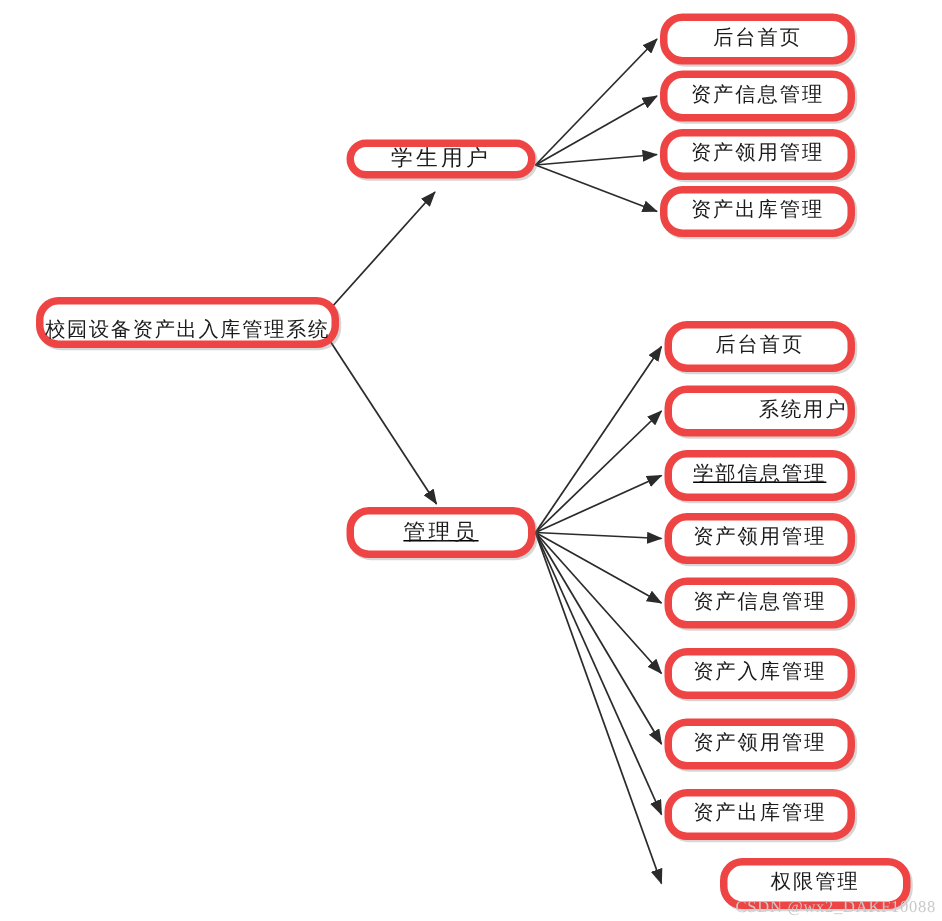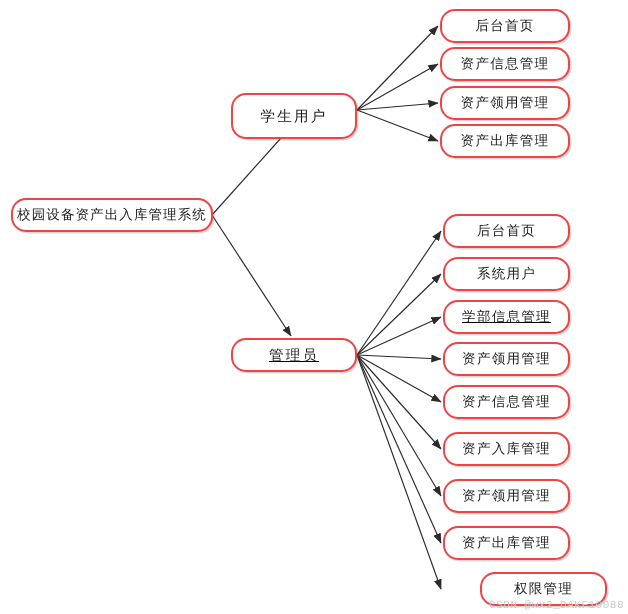--- a/index.html
+++ b/index.html
@@ -23,21 +23,21 @@
     left: 0;
     top: 0;
     width: 628px;
     height: 614px;
     pointer-events: none;
   }
   .node {
     position: absolute;
     box-sizing: border-box;
     background: #ffffff;
-    border: 2px solid #ef4444;
+    border: 5px solid #ef4444;
     border-radius: 15px;
     display: flex;
     align-items: center;
     justify-content: center;
     box-shadow: 1.5px 1.5px 0 rgba(120,120,120,0.30);
     z-index: 2;
   }
   .node-label {
     color: #1b1b1b;
     font-size: 14px;
@@ -55,21 +55,21 @@
     letter-spacing: 2.2px;
   }
   .node.leaf .node-label {
     font-size: 13.5px;
     letter-spacing: 1.3px;
   }
   #watermark {
     position: absolute;
     right: 4px;
     bottom: 3px;
-    font-family: Liberation Mono, monospace;
+    font-family: Liberation Serif, serif;
     font-size: 11px;
     letter-spacing: 0.5px;
     color: #c9c9c9;
     white-space: nowrap;
     z-index: 3;
     user-select: none;
   }
 </style>
 </head>
 <body>
@@ -95,45 +95,45 @@
         <line x1="357" y1="355" x2="441" y2="359" stroke="#2b2b2b" stroke-width="1.15" marker-end="url(#arrowhead)"></line>
         <line x1="357" y1="355" x2="441" y2="402" stroke="#2b2b2b" stroke-width="1.15" marker-end="url(#arrowhead)"></line>
         <line x1="357" y1="355" x2="441" y2="449" stroke="#2b2b2b" stroke-width="1.15" marker-end="url(#arrowhead)"></line>
         <line x1="357" y1="355" x2="441" y2="496" stroke="#2b2b2b" stroke-width="1.15" marker-end="url(#arrowhead)"></line>
         <line x1="357" y1="355" x2="441" y2="543" stroke="#2b2b2b" stroke-width="1.15" marker-end="url(#arrowhead)"></line>
         <line x1="357" y1="355" x2="441" y2="589" stroke="#2b2b2b" stroke-width="1.15" marker-end="url(#arrowhead)"></line>
       </g>
   </svg>
 
   <div id="nodes-layer">
-      <div class="node root" style="left: 11px; top: 198px; width: 202px; height: 34px;">
+      <div class="node root" style="left: 24px; top: 198px; width: 202px; height: 34px; align-items: flex-end;">
         <span class="node-label">校园设备资产出入库管理系统</span>
       </div>
-      <div class="node role" style="left: 231px; top: 93px; width: 126px; height: 46px;">
+      <div class="node role" style="left: 231px; top: 93px; width: 126px; height: 26px;">
         <span class="node-label">学生用户</span>
       </div>
       <div class="node leaf" style="left: 440px; top: 9px; width: 130px; height: 34px;">
         <span class="node-label">后台首页</span>
       </div>
       <div class="node leaf" style="left: 440px; top: 47px; width: 130px; height: 34px;">
         <span class="node-label">资产信息管理</span>
       </div>
       <div class="node leaf" style="left: 440px; top: 86px; width: 130px; height: 34px;">
         <span class="node-label">资产领用管理</span>
       </div>
       <div class="node leaf" style="left: 440px; top: 124px; width: 130px; height: 34px;">
         <span class="node-label">资产出库管理</span>
       </div>
       <div class="node role" style="left: 231px; top: 338px; width: 126px; height: 34px; text-decoration: underline;">
         <span class="node-label">管理员</span>
       </div>
       <div class="node leaf" style="left: 443px; top: 214px; width: 127px; height: 34px;">
         <span class="node-label">后台首页</span>
       </div>
-      <div class="node leaf" style="left: 443px; top: 257px; width: 127px; height: 34px;">
+      <div class="node leaf" style="left: 443px; top: 257px; width: 127px; height: 34px; justify-content: flex-end;">
         <span class="node-label">系统用户</span>
       </div>
       <div class="node leaf" style="left: 443px; top: 300px; width: 127px; height: 34px; text-decoration: underline;">
         <span class="node-label">学部信息管理</span>
       </div>
       <div class="node leaf" style="left: 443px; top: 342px; width: 127px; height: 34px;">
         <span class="node-label">资产领用管理</span>
       </div>
       <div class="node leaf" style="left: 443px; top: 385px; width: 127px; height: 34px;">
         <span class="node-label">资产信息管理</span>

